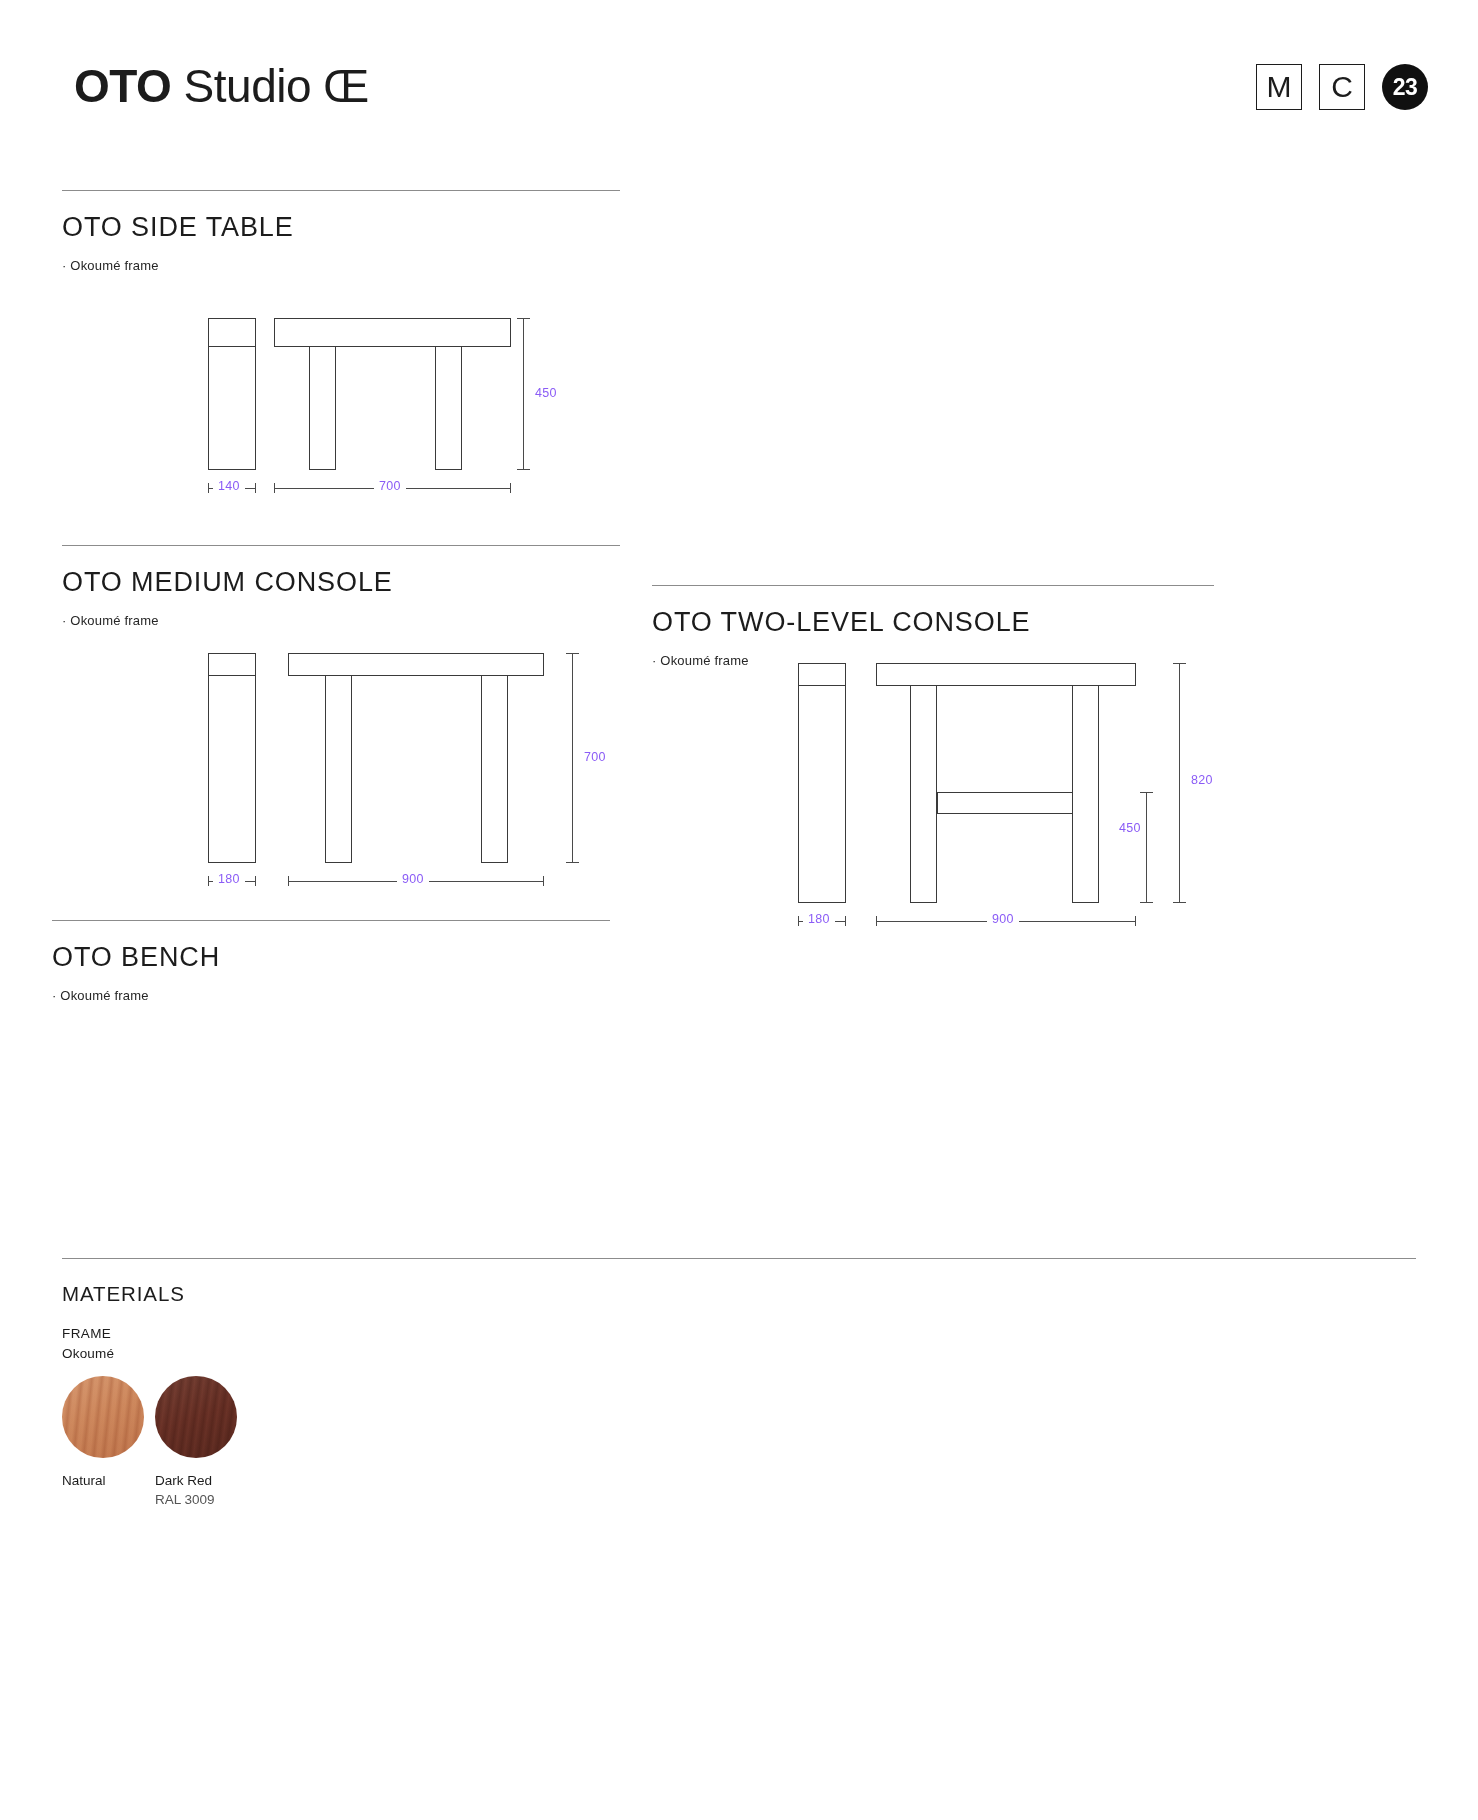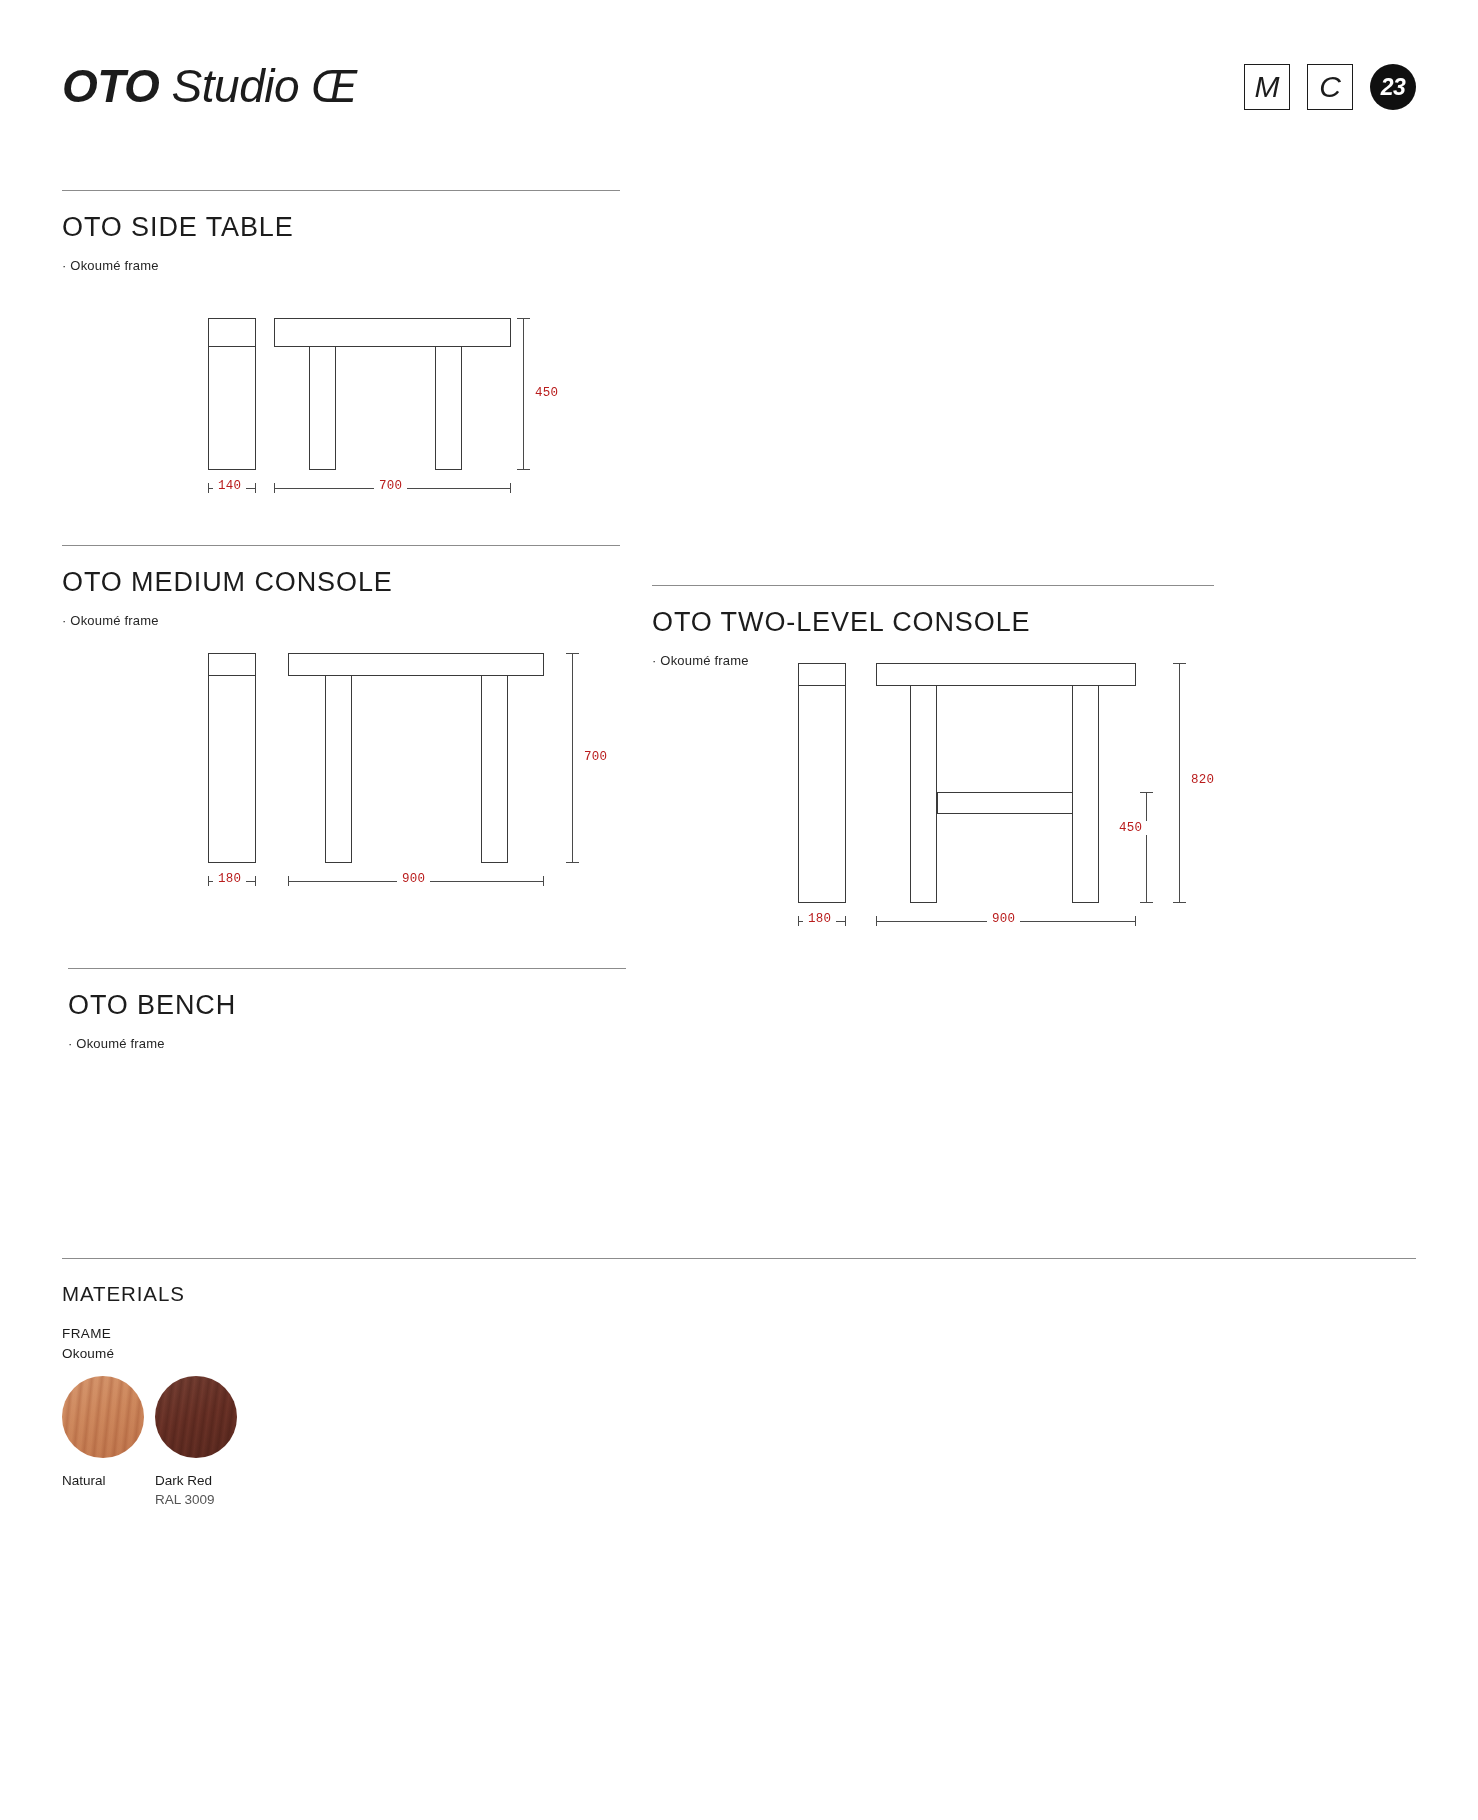--- a/index.html
+++ b/index.html
@@ -6,21 +6,21 @@
   html, body {
     width: 1478px; height: 1820px;
     background: #ffffff;
     font-family: "Liberation Sans", sans-serif;
     color: #1c1c1c;
     overflow: hidden;
   }
   .page { position: relative; width: 1478px; height: 1820px; }
 
   
-  .header { position: absolute; left: 62px; top: 58px; width: 1354px; height: 70px; font-style: italic; }
+  .header { position: absolute; left: 74px; top: 58px; width: 1354px; height: 70px; }
   .brand {
     position: absolute; left: 0; top: 0;
     font-size: 46px; letter-spacing: -0.5px; line-height: 56px;
     white-space: nowrap;
   }
   .brand .b-bold { font-weight: 700; }
   .brand .b-light { font-weight: 400; }
   .badges { position: absolute; right: 0; top: 6px; display: flex; align-items: center; gap: 17px; }
   .badge-box {
     width: 46px; height: 46px; border: 1.6px solid #1c1c1c;
@@ -46,22 +46,22 @@
   }
 
   
   .dw { position: absolute; }
   .box { position: absolute; border: 1px solid #3a3a3a; background: #fff; }
   
   .dimline { position: absolute; background: #4a4a4a; height: 1px; }
   .dimvline { position: absolute; background: #4a4a4a; width: 1px; }
   .tick { position: absolute; background: #4a4a4a; }
   .dimtext {
-    position: absolute; font-size: 12.5px; color: #b91c1c;
-    background: #fff; padding: 0 5px; white-space: nowrap; letter-spacing: 0.3px; font-family: Liberation Mono, monospace;
+    position: absolute; font-size: 12.5px; color: #8b5cf6;
+    background: #fff; padding: 0 5px; white-space: nowrap; letter-spacing: 0.3px;
   }
 
   
   .mat-title { position: absolute; font-size: 20.5px; letter-spacing: 0.9px; }
   .mat-frame { position: absolute; font-size: 13.5px; letter-spacing: 0.4px; }
   .mat-wood  { position: absolute; font-size: 13.5px; letter-spacing: 0.2px; }
   .swatches { position: absolute; display: flex; gap: 0; }
   .sw { position: relative; width: 93px; }
   .sw-dot { width: 82px; height: 82px; border-radius: 50%; }
   .sw-name { margin-top: 15px; font-size: 13.5px; white-space: nowrap; }
@@ -205,21 +205,21 @@
       <div class="tick" style="left:193px; top:261px; width:1px; height:10px;"></div>
       <div class="dimtext" style="left:151px; top:257px;">180</div>
 
       <div class="dimline" style="left:224px; top:266px; width:260px;"></div>
       <div class="tick" style="left:224px; top:261px; width:1px; height:10px;"></div>
       <div class="tick" style="left:483px; top:261px; width:1px; height:10px;"></div>
       <div class="dimtext" style="left:335px; top:257px;">900</div>
     </div>
   </div>
 
-  <div class="section" style="left:68px; top:920px; width:558px; height:330px;margin-top:48px;">
+  <div class="section" style="left:52px; top:920px; width:558px; height:330px;">
     <div class="rule" style="width:558px;"></div>
     <div class="sec-title">OTO BENCH</div>
     <div class="sec-sub">· Okoumé frame</div>
 
   </div>
 
   <div class="section" style="left:62px; top:1258px; width:1354px; height:300px;">
     <div class="rule" style="width:1354px;"></div>
     <div class="mat-title" style="left:0; top:24px;">MATERIALS</div>
     <div class="mat-frame" style="left:0; top:68px;">FRAME</div>

